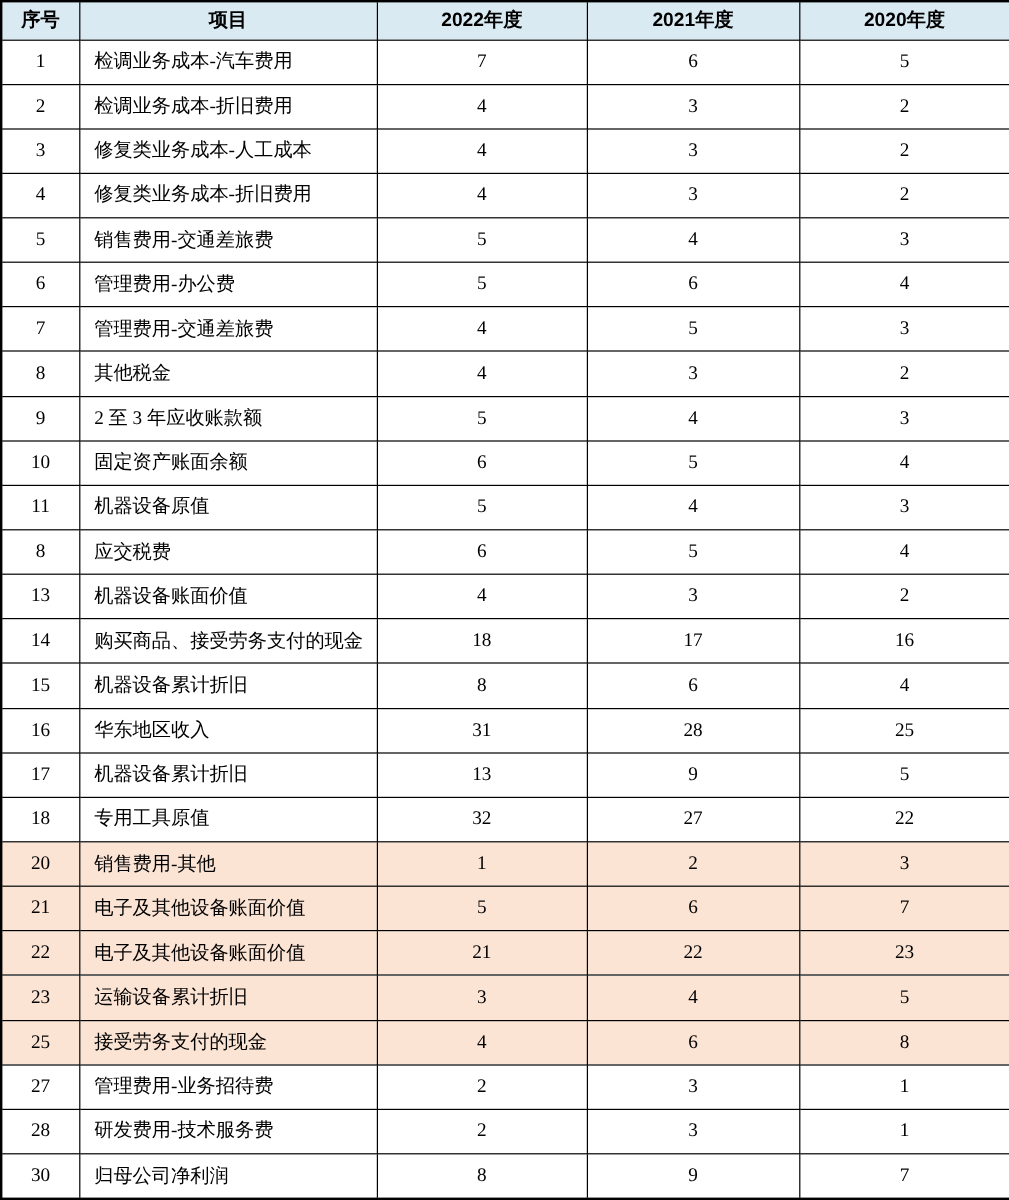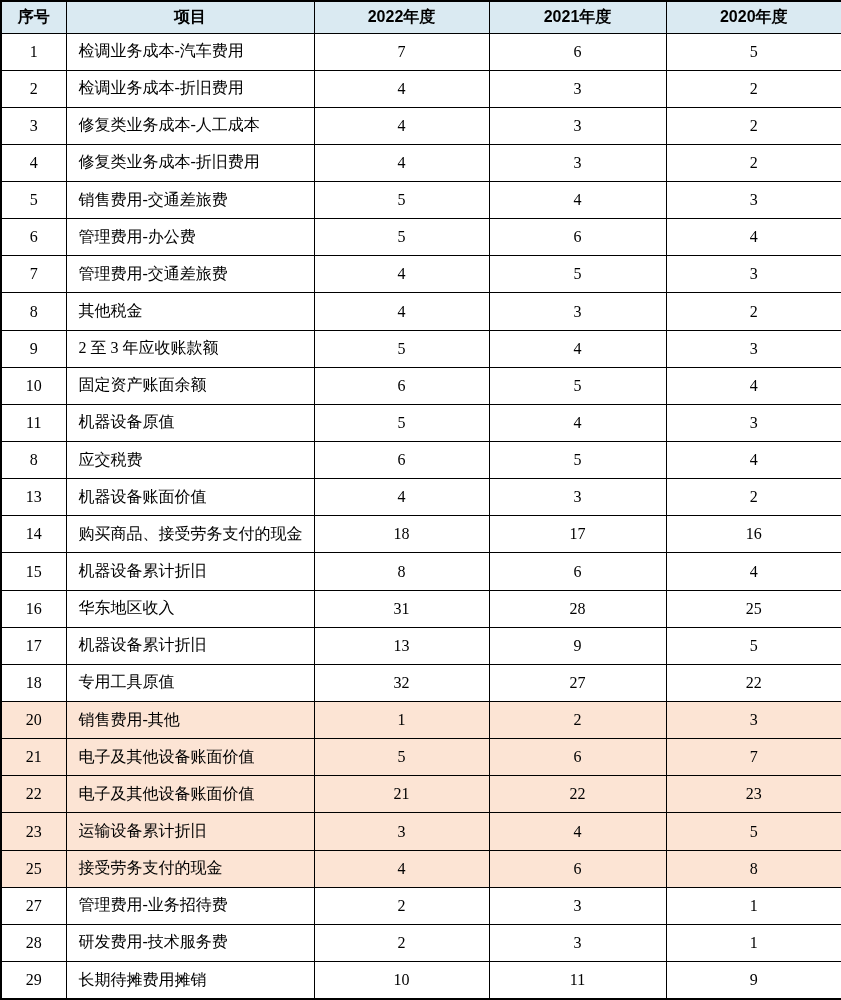--- a/index.html
+++ b/index.html
@@ -249,21 +249,21 @@
           <td>1</td>
         </tr>
         <tr>
           <td>28</td>
           <td class="cell-item">研发费用-技术服务费</td>
           <td>2</td>
           <td>3</td>
           <td>1</td>
         </tr>
         <tr>
-          <td>29</td>
-          <td class="cell-item">长期待摊费用摊销</td>
-          <td>10</td>
-          <td>11</td>
+          <td>30</td>
+          <td class="cell-item">归母公司净利润</td>
+          <td>8</td>
           <td>9</td>
+          <td>7</td>
         </tr>
       </tbody>
   </table>
 </div>
 
 </body></html>

